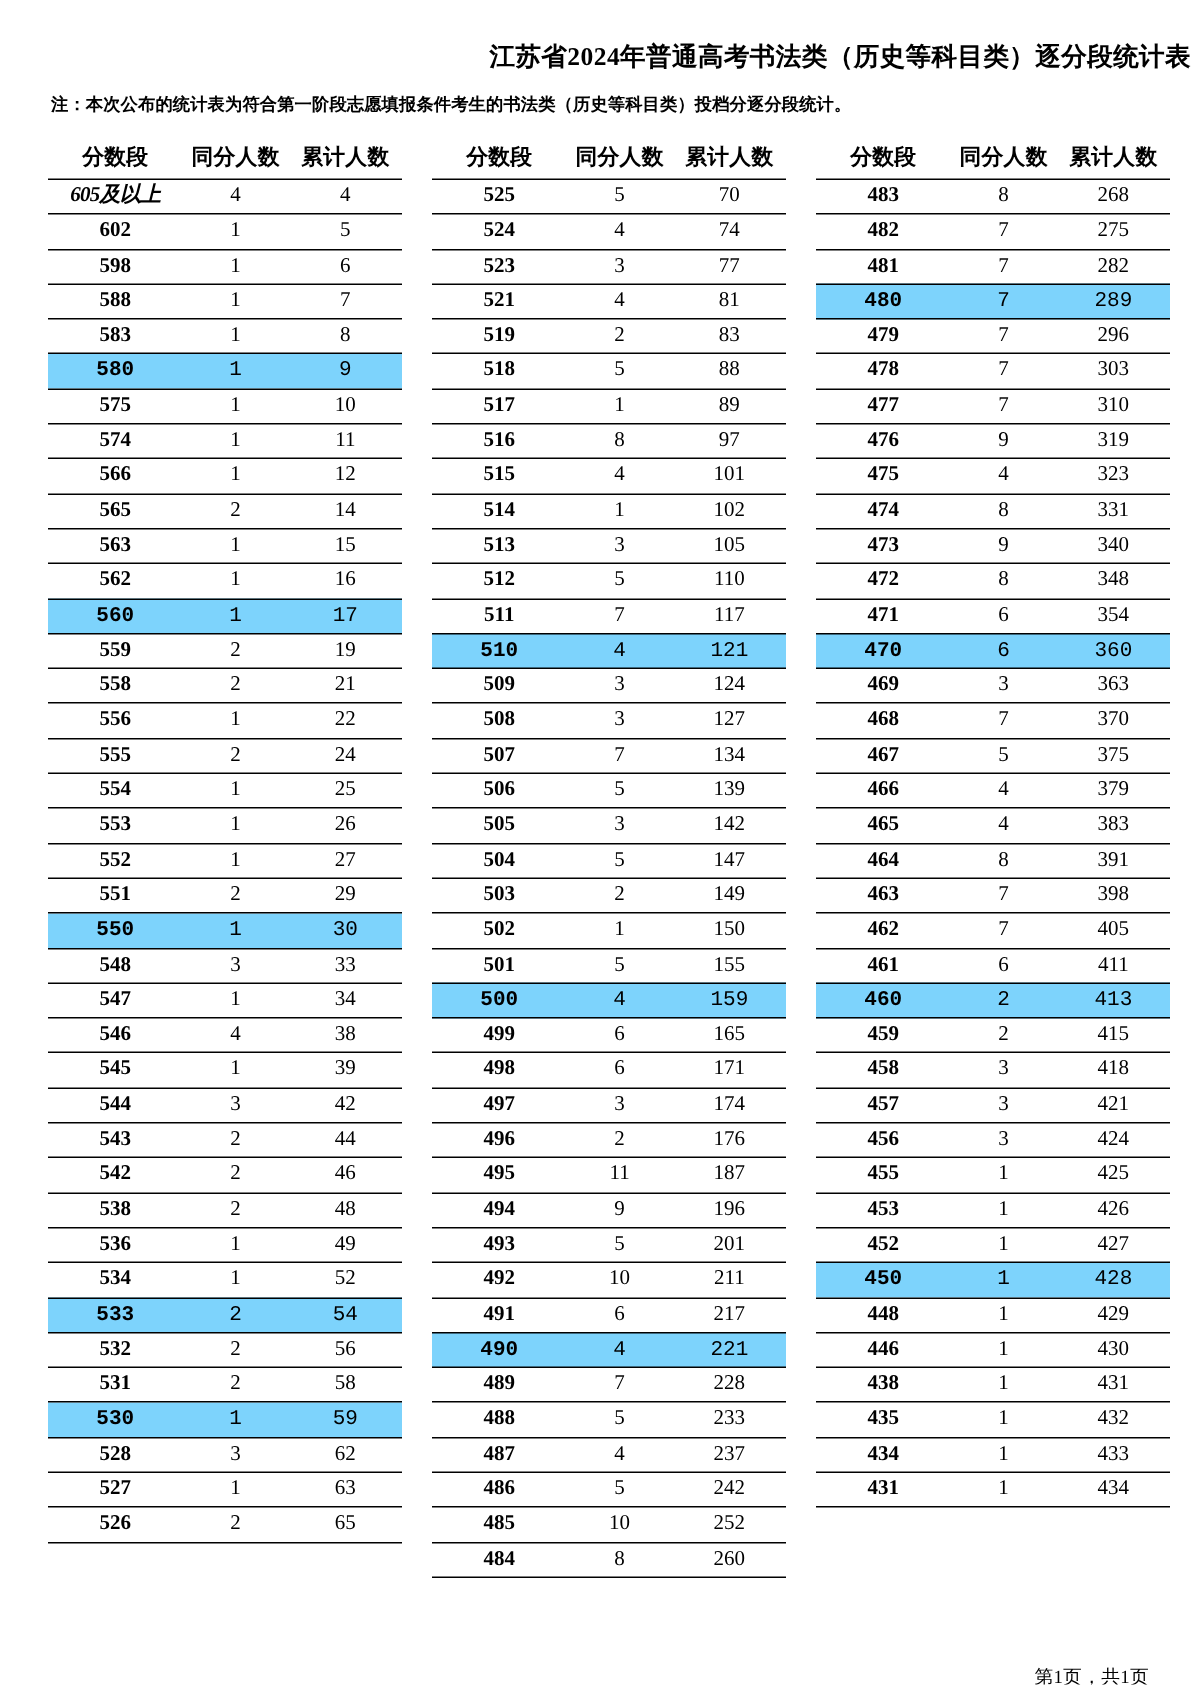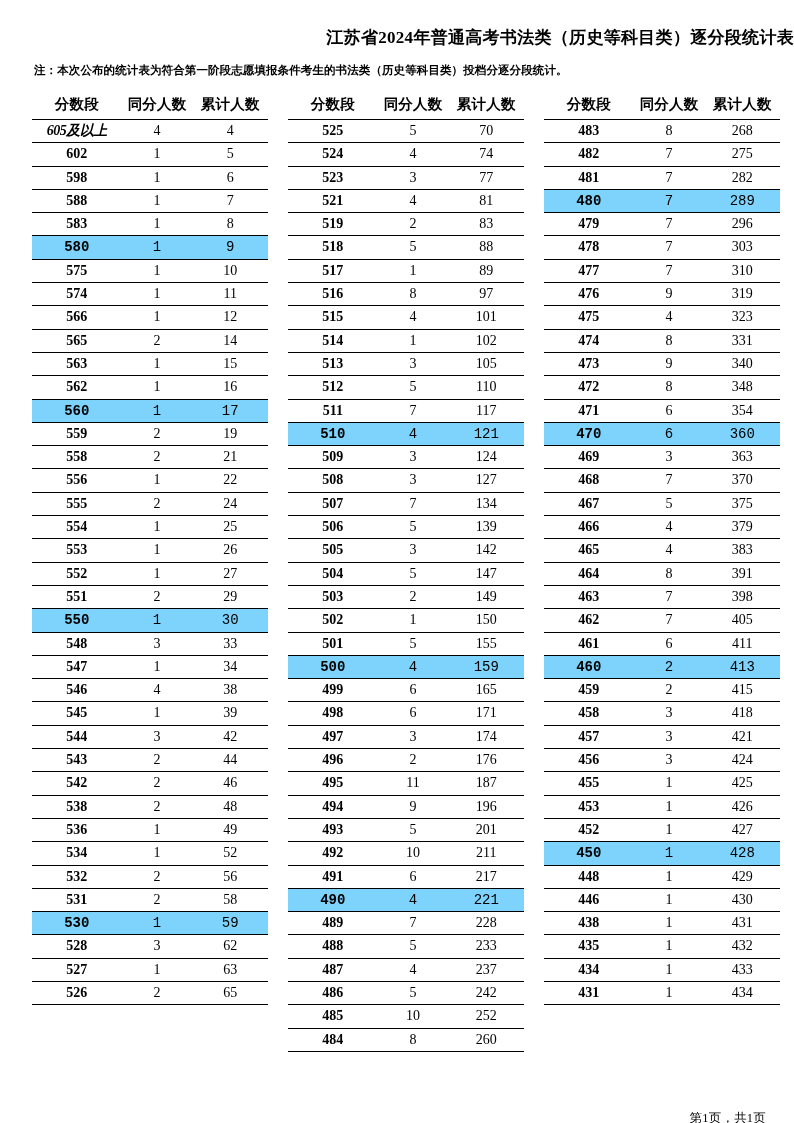--- a/index.html
+++ b/index.html
@@ -276,20 +276,25 @@
             <tr>
               <td class="score">536</td>
               <td>1</td>
               <td>49</td>
             </tr>
             <tr>
               <td class="score">534</td>
               <td>1</td>
               <td>52</td>
             </tr>
+            <tr class="hl">
+              <td class="score">533</td>
+              <td>2</td>
+              <td>54</td>
+            </tr>
             <tr>
               <td class="score">532</td>
               <td>2</td>
               <td>56</td>
             </tr>
             <tr>
               <td class="score">531</td>
               <td>2</td>
               <td>58</td>
             </tr>

